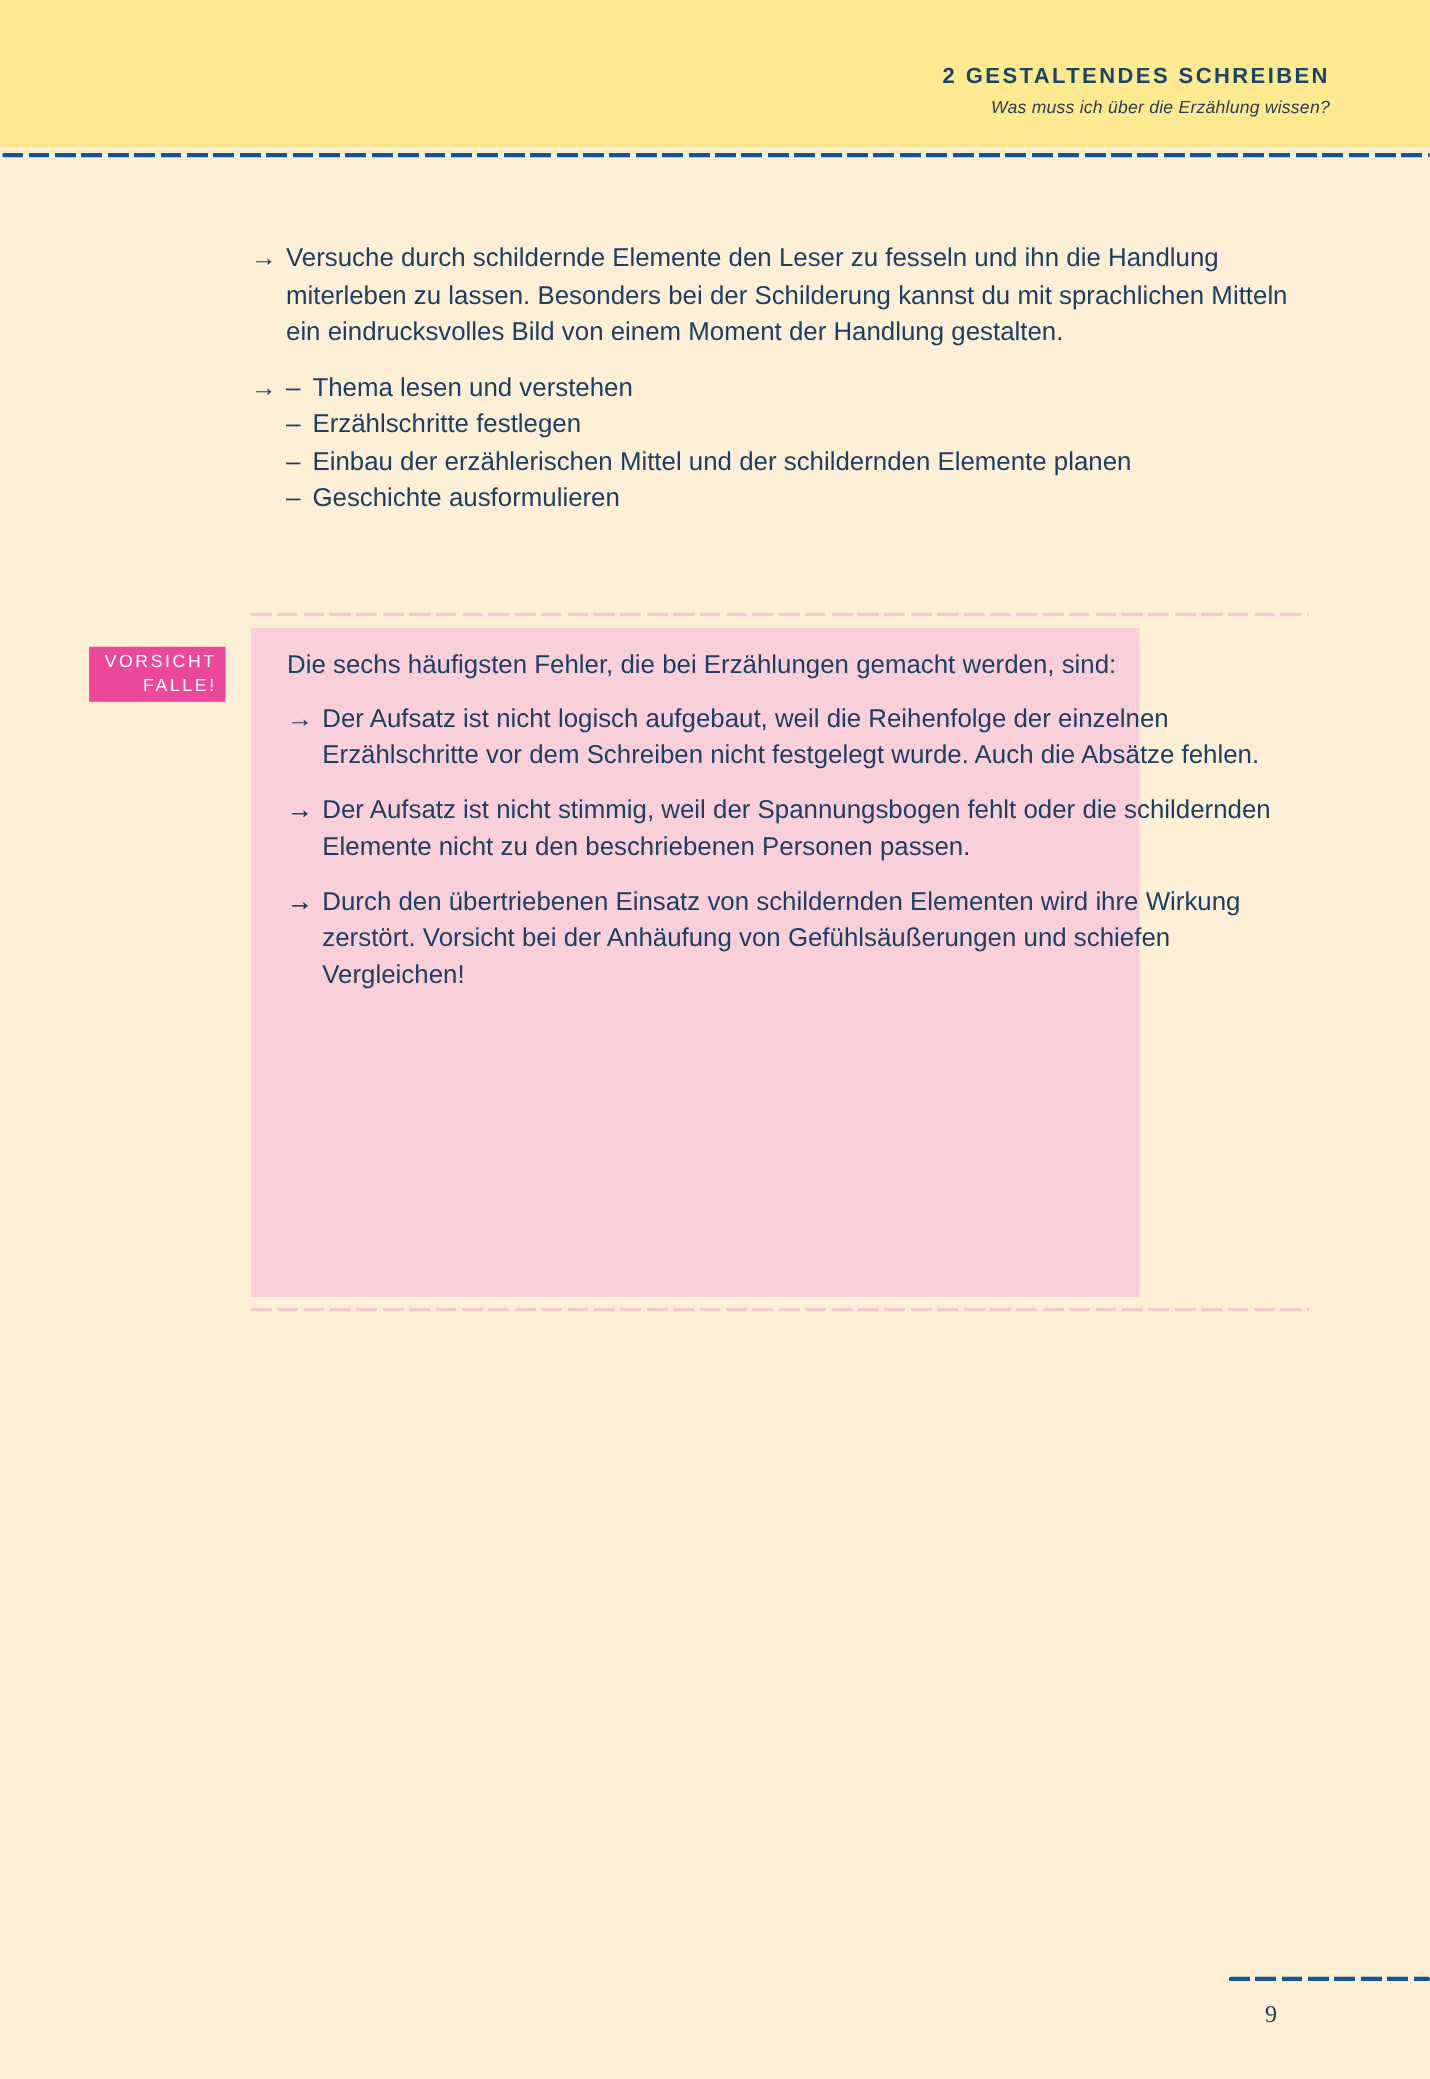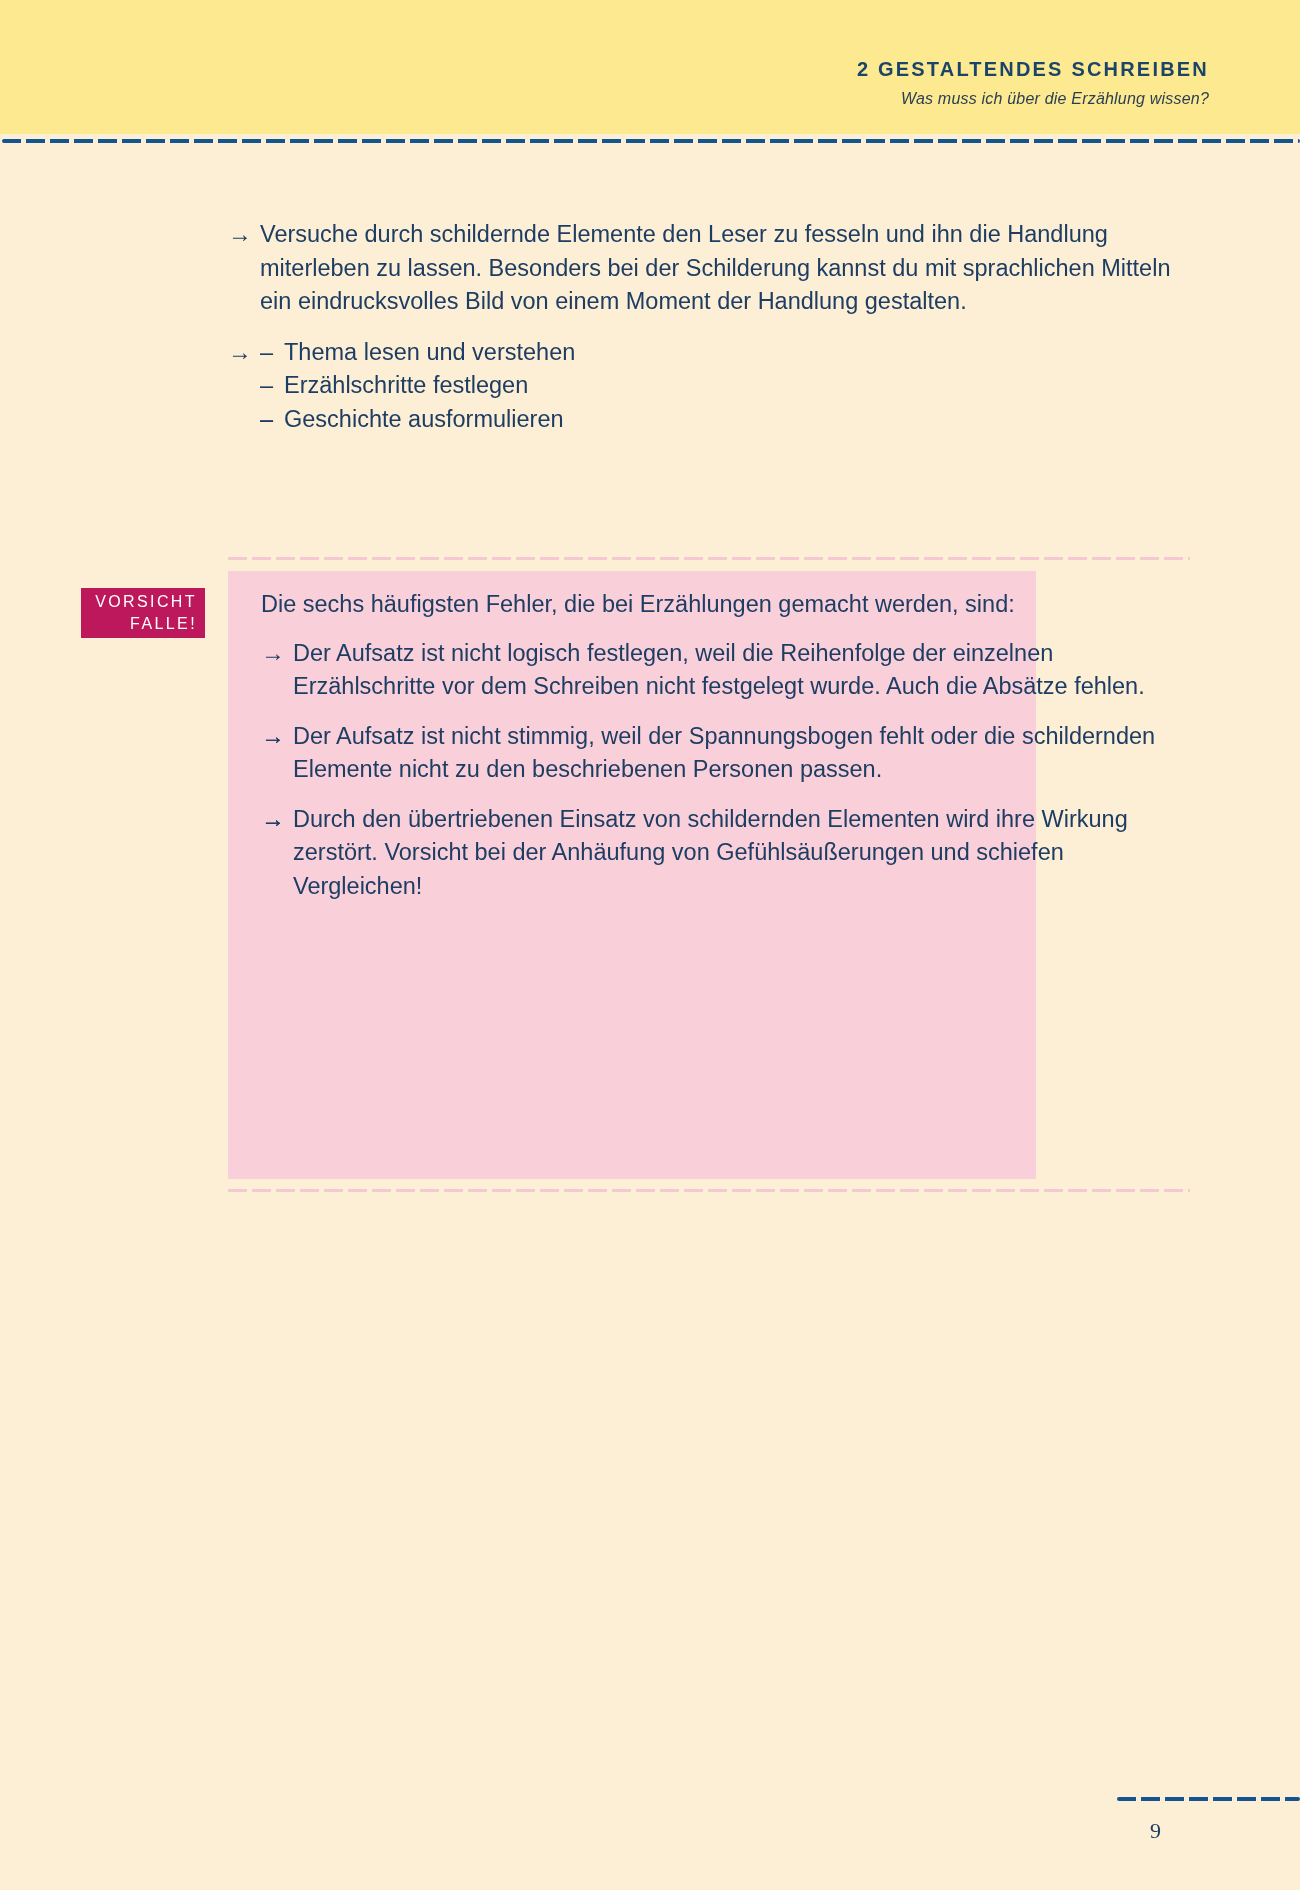--- a/index.html
+++ b/index.html
@@ -36,21 +36,21 @@
     background-image:repeating-linear-gradient(90deg, #f6c9d2 0 19px, transparent 19px 24px);
   }
   .intro-block { position:absolute; left:228px; top:218px; width:960px; font-size:23.5px; line-height:33.5px; }
   .bullet { position:relative; padding-left:32px; margin-bottom:17px; }
   .bullet .arrow { position:absolute; left:0; top:0; }
   .sublist { margin:0; padding:0; list-style:none; }
   .sublist li { position:relative; padding-left:24px; }
   .sublist li .dash { position:absolute; left:0; }
   .badge {
     position:absolute; left:81px; top:588px; width:124px; height:50px;
-    background:#be185d; color:#ffffff;
+    background:#ec4899; color:#ffffff;
     font-size:16px; letter-spacing:2.4px; line-height:22px;
     text-align:right; box-sizing:border-box; padding:3px 8px 0 0;
   }
   .pink-box {
     position:absolute; left:228px; top:571px; width:808px; height:608px;
     background:#f9d0da;
   }
   .pink-content { position:absolute; left:33px; top:17px; width:900px; font-size:23.5px; line-height:33.5px; }
   .pink-intro { margin-bottom:15px; }
   .pink-item { position:relative; padding-left:32px; margin-bottom:16px; }
@@ -72,39 +72,39 @@
 <div class="intro-block">
   <div class="bullet">
     <span class="arrow">→</span>
     <span>Versuche durch schildernde Elemente den Leser zu fesseln und ihn die Handlung miterleben zu lassen. Besonders bei der Schilderung kannst du mit sprachlichen Mitteln ein eindrucksvolles Bild von einem Moment der Handlung gestalten.</span>
   </div>
   <div class="bullet">
     <span class="arrow">→</span>
     <ul class="sublist">
       <li><span class="dash">–</span><span>Thema lesen und verstehen</span></li>
       <li><span class="dash">–</span><span>Erzählschritte festlegen</span></li>
-      <li><span class="dash">–</span></li>
+      <li><span class="dash">–</span><span>Einbau der erzählerischen Mittel und der schildernden Elemente planen</span></li>
       <li><span class="dash">–</span><span>Geschichte ausformulieren</span></li>
     </ul>
   </div>
 </div>
 
 <div class="pink-dash" style="top:557px;"></div>
 
 <div class="badge">
   <div>VORSICHT</div>
   <div>FALLE!</div>
 </div>
 
 <div class="pink-box">
   <div class="pink-content">
     <div class="pink-intro">Die sechs häufigsten Fehler, die bei Erzählungen gemacht werden, sind:</div>
     <div class="pink-item">
       <span class="arrow">→</span>
-      <span>Der Aufsatz ist nicht logisch festlegen, weil die Reihenfolge der einzelnen Erzählschritte vor dem Schreiben nicht festgelegt wurde. Auch die Absätze fehlen.</span>
+      <span>Der Aufsatz ist nicht logisch aufgebaut, weil die Reihenfolge der einzelnen Erzählschritte vor dem Schreiben nicht festgelegt wurde. Auch die Absätze fehlen.</span>
     </div>
     <div class="pink-item">
       <span class="arrow">→</span>
     </div>
     <div class="pink-item">
       <span class="arrow">→</span>
       <span>Der Aufsatz ist nicht stimmig, weil der Spannungsbogen fehlt oder die schildernden Elemente nicht zu den beschriebenen Personen passen.</span>
     </div>
     <div class="pink-item">
       <span class="arrow">→</span>

